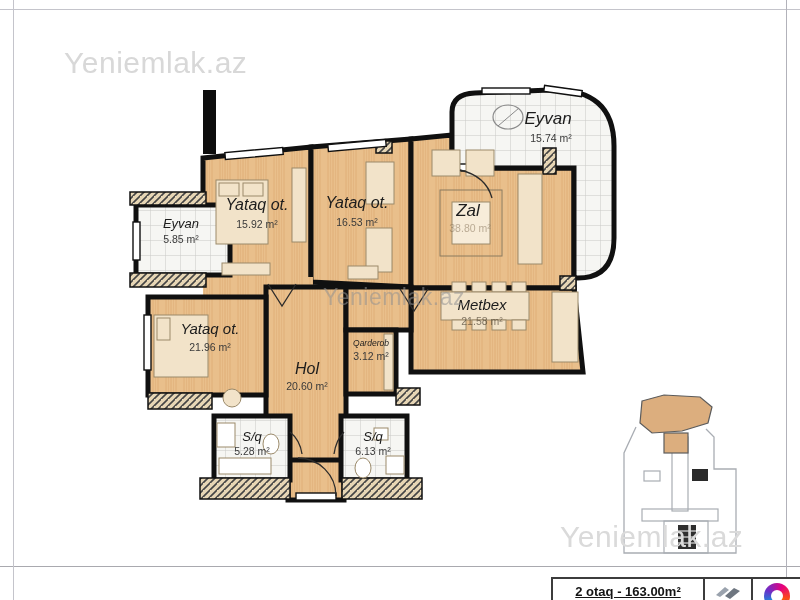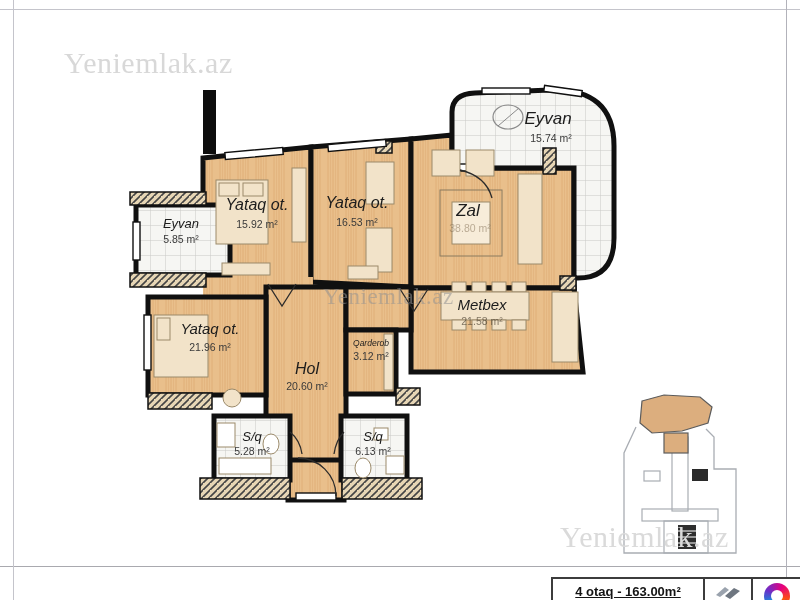--- a/index.html
+++ b/index.html
@@ -3,21 +3,21 @@
 <meta charset="utf-8">
 <style>
   html,body{margin:0;padding:0;background:#fff;}
   .stage{position:relative;width:800px;height:600px;background:#ffffff;overflow:hidden;
          font-family:"Liberation Sans",sans-serif;}
   .frameline{position:absolute;background:#c4c4cb;}
   .fl-top{left:0;top:9px;width:800px;height:1px;}
   .fl-bottom{left:0;top:566px;width:800px;height:1px;background:#a9a9af;}
   .fl-left{left:13px;top:0;width:1px;height:600px;}
   .fl-right{left:786px;top:0;width:1px;height:600px;background:#b2b2ba;}
-  .wm{position:absolute;color:#d8d8d8;font-size:30px;letter-spacing:.5px;white-space:nowrap;font-family:Liberation Serif, serif;}
+  .wm{position:absolute;color:#d8d8d8;font-size:30px;letter-spacing:.5px;white-space:nowrap;}
   .wm-top{left:64px;top:46px;}
   .wm-center{left:323px;top:284px;font-size:23px;color:rgba(145,145,145,.55);}
   .wm-bottom{left:560px;top:520px;color:#dadada;}
   svg text{font-family:"Liberation Sans",sans-serif;}
   .roomname{font-style:italic;fill:#1c1c1c;}
   .roomarea{fill:#3a3a3a;font-size:10.5px;}
   .faintarea{fill:rgba(125,105,80,.5);}
   .halfarea{fill:rgba(70,60,45,.65);}
   .infobox{position:absolute;left:551px;top:577px;width:247px;height:40px;border:2px solid #3c3c3c;
            background:#fff;display:flex;}
@@ -209,21 +209,21 @@
       <rect x="52" y="40" width="24" height="20" fill="#dcae7e" stroke="#5c5c5c" stroke-width="1.2"></rect>
     </g>
   </svg>
 
   <div class="wm wm-top">Yeniemlak.az</div>
   <div class="wm wm-center">Yeniemlak.az</div>
   <div class="wm wm-bottom">Yeniemlak.az</div>
 
   <div class="infobox">
     <div class="ib-cell1">
-      <span>4 otaq - 163.00m²</span>
+      <span>2 otaq - 163.00m²</span>
     </div>
     <div class="ib-cell2">
       <svg width="30" height="18">
         <path d="M3,12 L12,4 L16,7 L7,14 Z" fill="#9aa2ad"></path>
         <path d="M12,13 L21,5 L27,8 L17,16 Z" fill="#6e7680"></path>
       </svg>
 
     </div>
     <div class="ib-cell3">
       <div class="qlogo"></div>

